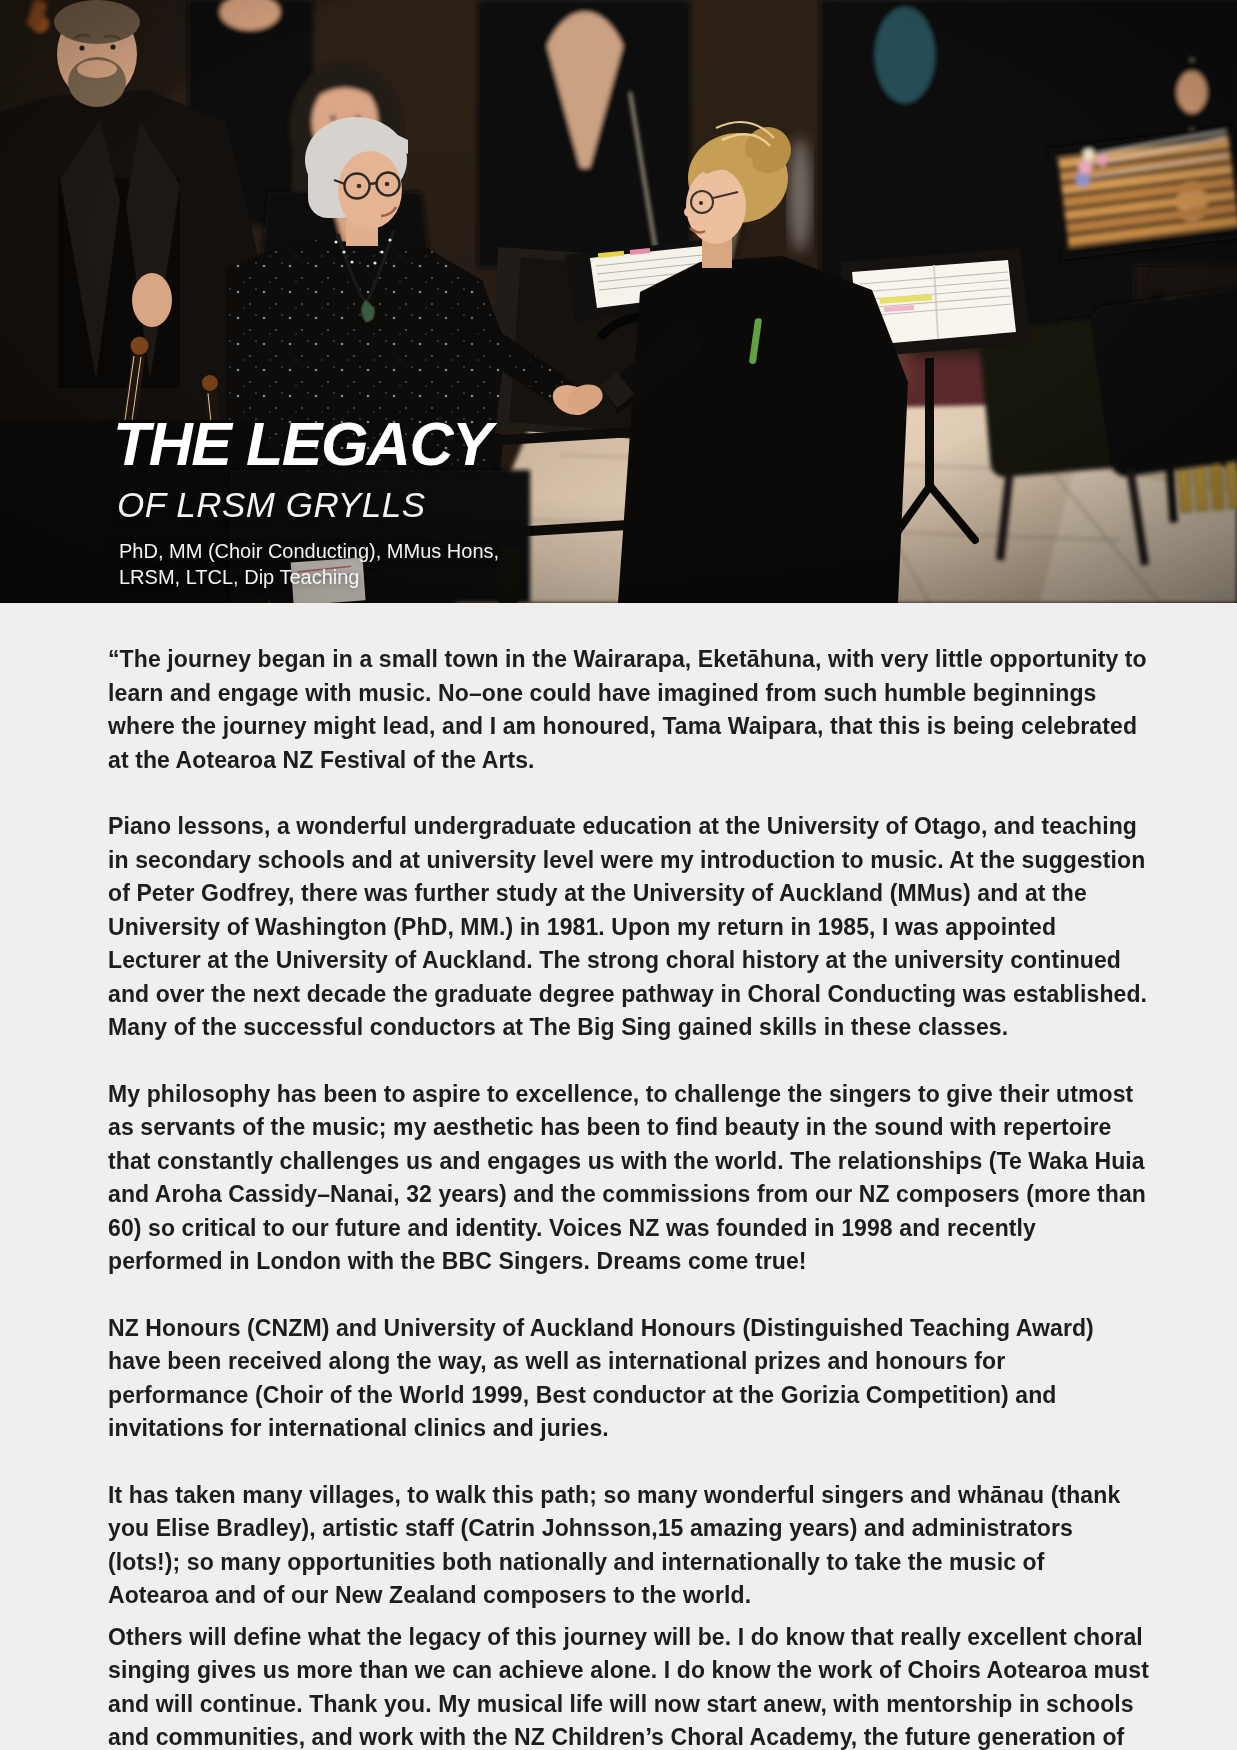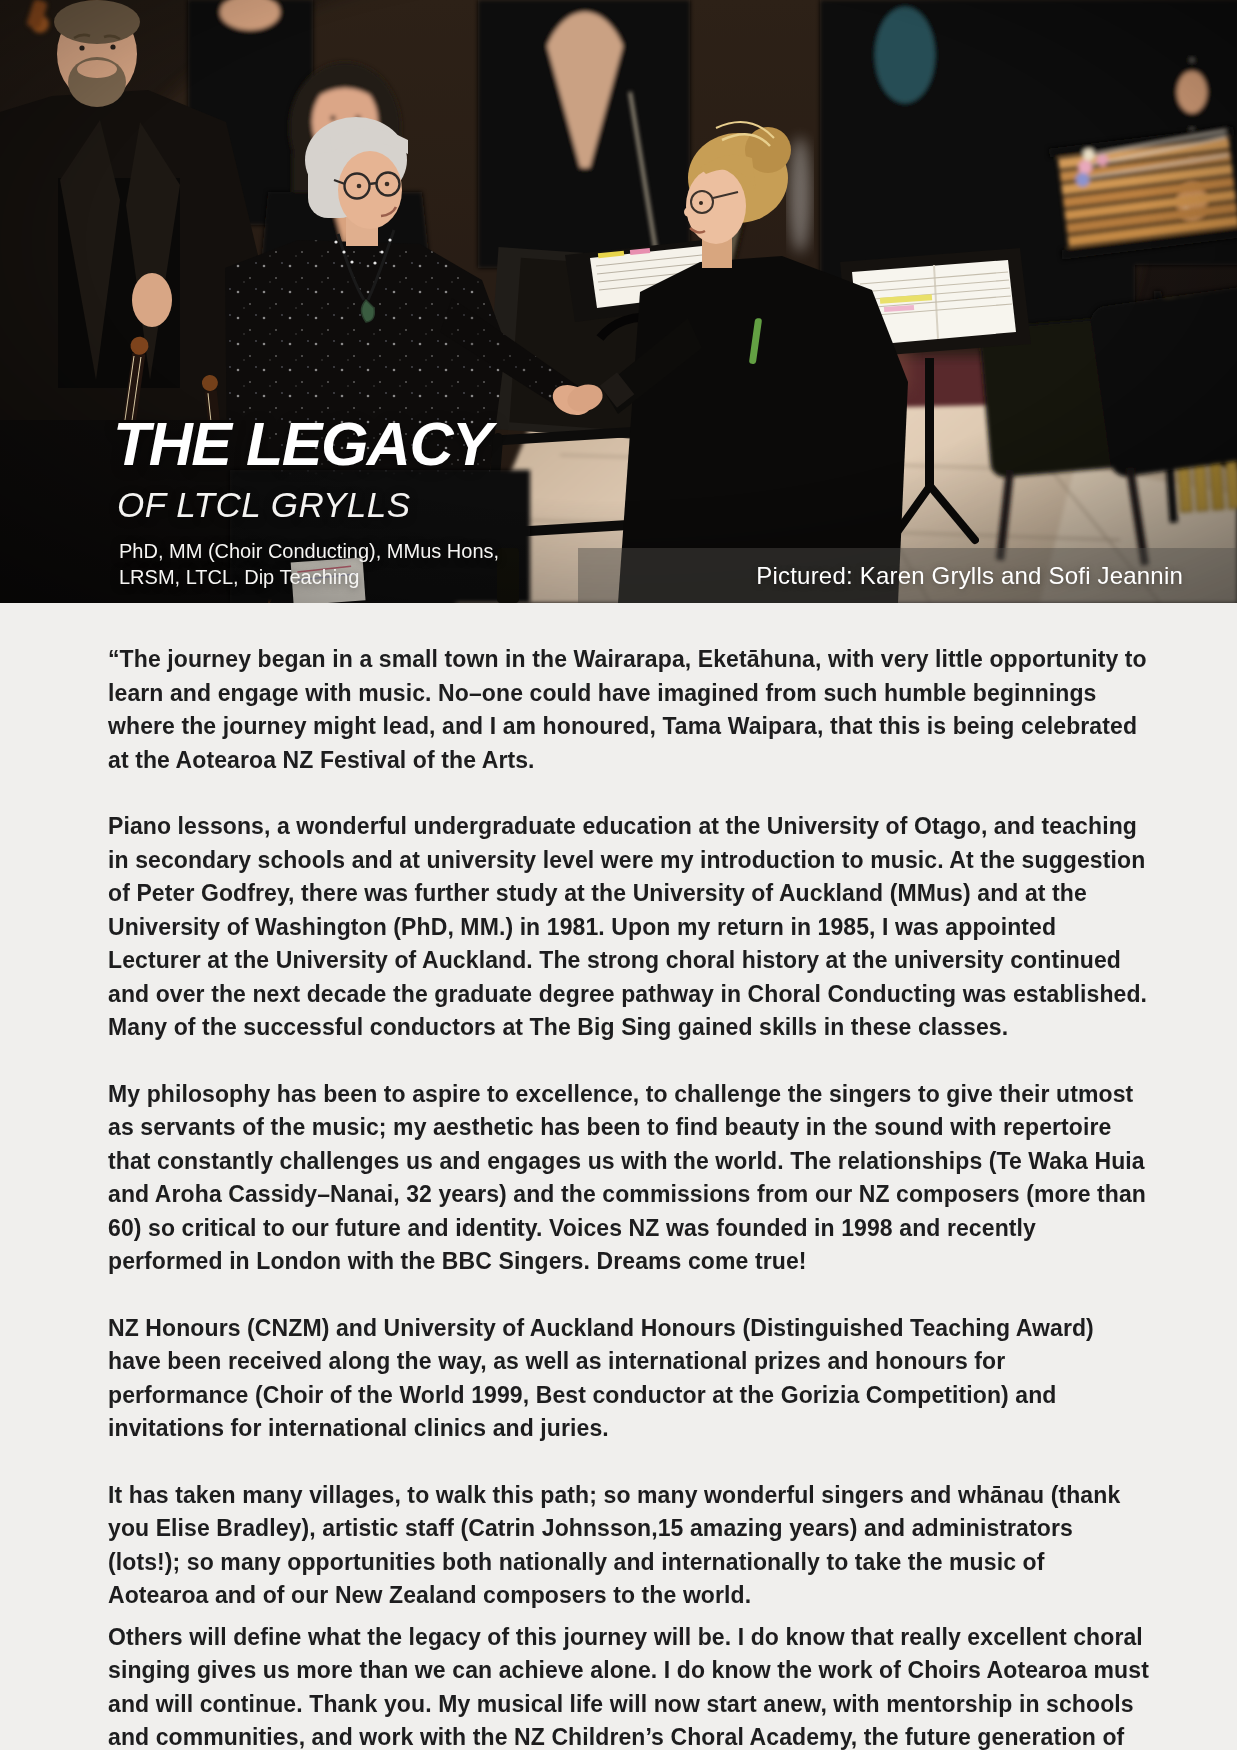--- a/index.html
+++ b/index.html
@@ -376,30 +376,27 @@
           <line x1="298" y1="578" x2="356" y2="576" stroke="#b0b0c8" stroke-width="1.5"></line>
         </g>
         <rect x="497" y="548" width="22" height="55" rx="4" fill="#111009"></rect>
       </g>
 
       <rect width="1237" height="603" fill="url(#vig)"></rect>
     </svg>
 
     <div class="hero-text">
       <div class="hero-title">THE LEGACY</div>
-      <div class="hero-subtitle">OF LTCL GRYLLS</div>
+      <div class="hero-subtitle">OF LRSM GRYLLS</div>
       <div class="hero-credentials">
         <div>PhD, MM (Choir Conducting), MMus Hons,</div>
         <div>LRSM, LTCL, Dip Teaching</div>
       </div>
     </div>
 
-    <div class="caption-band">
-      <span class="caption">Pictured: Karen Grylls and Sofi Jeannin</span>
-    </div>
   </div>
 
   <div class="article">
     <p>“The journey began in a small town in the Wairarapa, Eketāhuna, with very little opportunity to learn and engage with music. No–one could have imagined from such humble beginnings where the journey might lead, and I am honoured, Tama Waipara, that this is being celebrated at the Aotearoa NZ Festival of the Arts.</p>
     <p>Piano lessons, a wonderful undergraduate education at the University of Otago, and teaching in secondary schools and at university level were my introduction to music. At the suggestion of Peter Godfrey, there was further study at the University of Auckland (MMus) and at the University of Washington (PhD, MM.) in 1981. Upon my return in 1985, I was appointed Lecturer at the University of Auckland. The strong choral history at the university continued and over the next decade the graduate degree pathway in Choral Conducting was established. Many of the successful conductors at The Big Sing gained skills in these classes.</p>
     <p>My philosophy has been to aspire to excellence, to challenge the singers to give their utmost as servants of the music; my aesthetic has been to find beauty in the sound with repertoire that constantly challenges us and engages us with the world. The relationships (Te Waka Huia and Aroha Cassidy–Nanai, 32 years) and the commissions from our NZ composers (more than 60) so critical to our future and identity. Voices NZ was founded in 1998 and recently performed in London with the BBC Singers. Dreams come true!</p>
     <p>NZ Honours (CNZM) and University of Auckland Honours (Distinguished Teaching Award) have been received along the way, as well as international prizes and honours for performance (Choir of the World 1999, Best conductor at the Gorizia Competition) and invitations for international clinics and juries.</p>
     <p class="tight">It has taken many villages, to walk this path; so many wonderful singers and whānau (thank you Elise Bradley), artistic staff (Catrin Johnsson,15 amazing years) and administrators (lots!); so many opportunities both nationally and internationally to take the music of Aotearoa and of our New Zealand composers to the world.</p>
     <p><span>Others will define what the legacy of this journey will be. I do know that really excellent choral singing gives us more than we can achieve alone. I do know the work of Choirs Aotearoa must and will continue. Thank you. My musical life will now start anew, with mentorship in schools and communities, and work with the NZ Children’s Choral Academy, the future generation of singers.”</span><span class="attribution">– Karen Grylls</span></p>
   </div>

